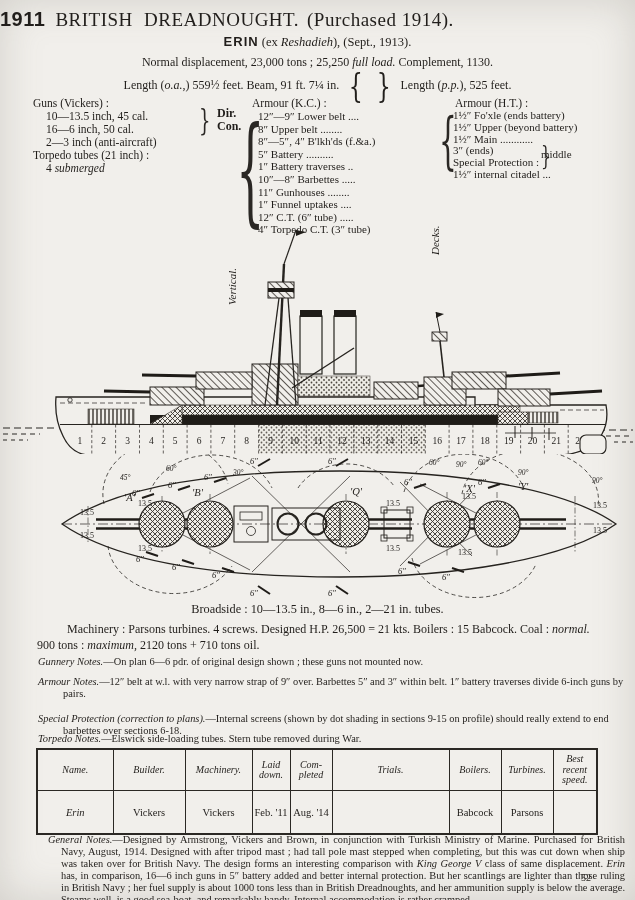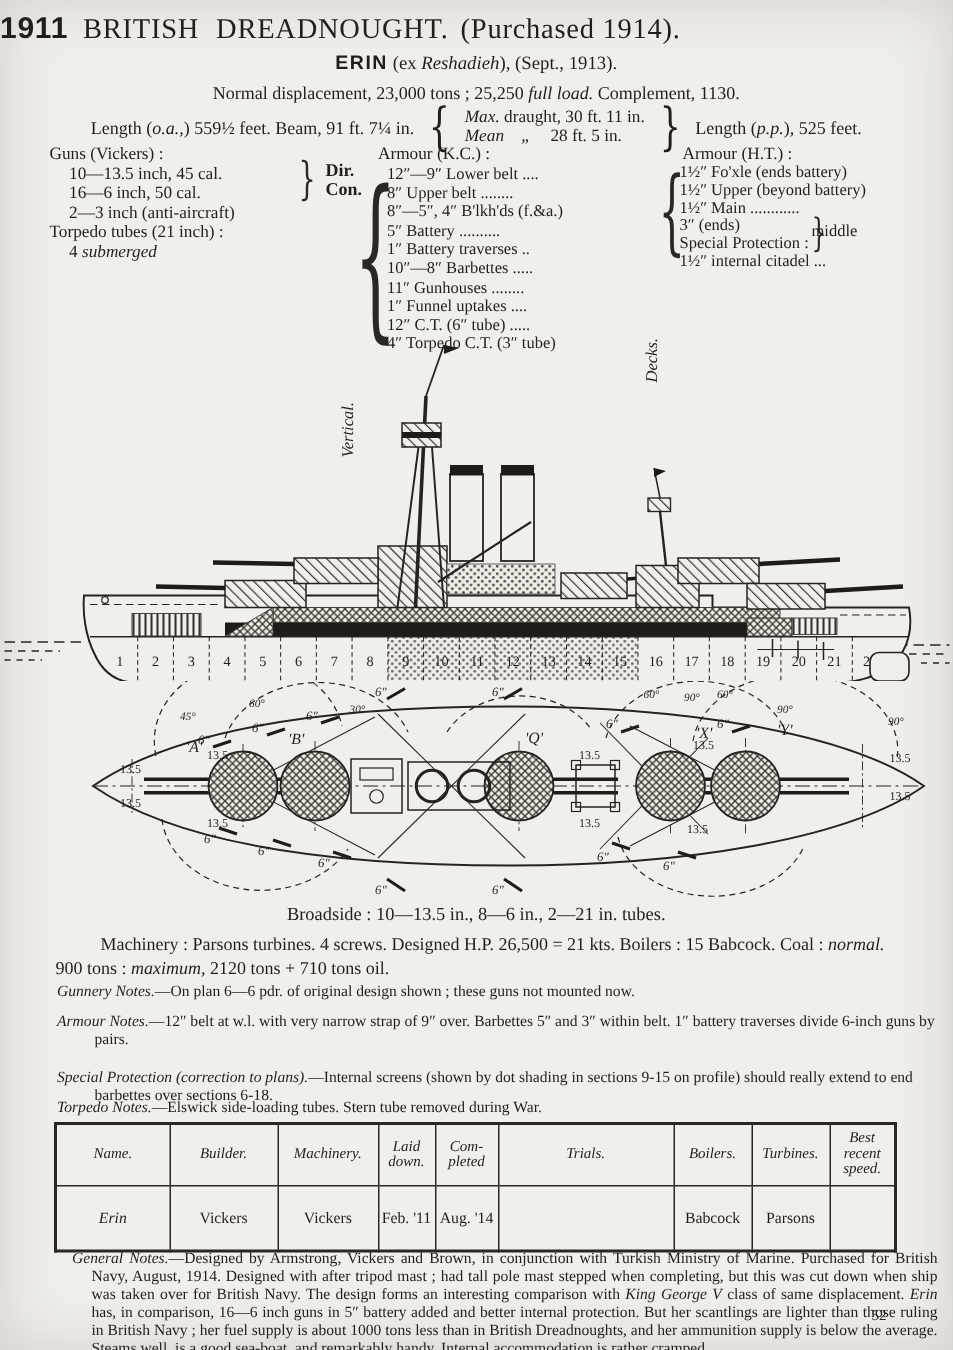--- a/index.html
+++ b/index.html
@@ -68,24 +68,20 @@
   <div class="abs title-line">
     <span class="title-year">1911</span><span class="title-main">BRITISH DREADNOUGHT.</span><span>(Purchased 1914).</span>
   </div>
   <div class="abs subtitle-line">
     <span class="ship-name">ERIN</span><span><span> (ex </span><span class="it">Reshadieh</span><span>),  (Sept., 1913).</span></span>
   </div>
   <div class="abs disp-line"><span>Normal displacement, 23,000 tons ;  25,250 </span><span class="it">full load.</span><span>  Complement, 1130.</span></div>
   <div class="abs dims-line">
     <span><span>Length (</span><span class="it">o.a.</span><span>,) 559½ feet.  Beam, 91 ft. 7¼ in.</span></span>
     <span class="dim-brace">{</span>
-    <span class="draught-block">
-      <span style="display:block"><span class="it">Max.</span><span> draught, 30 ft. 11 in.</span></span>
-      <span style="display:block"><span class="it">Mean</span><span> „  28 ft. 5 in.</span></span>
-    </span>
     <span class="dim-brace">}</span>
     <span><span>Length (</span><span class="it">p.p.</span><span>), 525 feet.</span></span>
   </div>
 
   <div class="col col-guns">
     <div>Guns (Vickers) :</div>
     <div class="item">10—13.5 inch, 45 cal.</div>
     <div class="item">16—6 inch, 50 cal.</div>
     <div class="item">2—3 inch (anti-aircraft)</div>
     <div>Torpedo tubes (21 inch) :</div>

